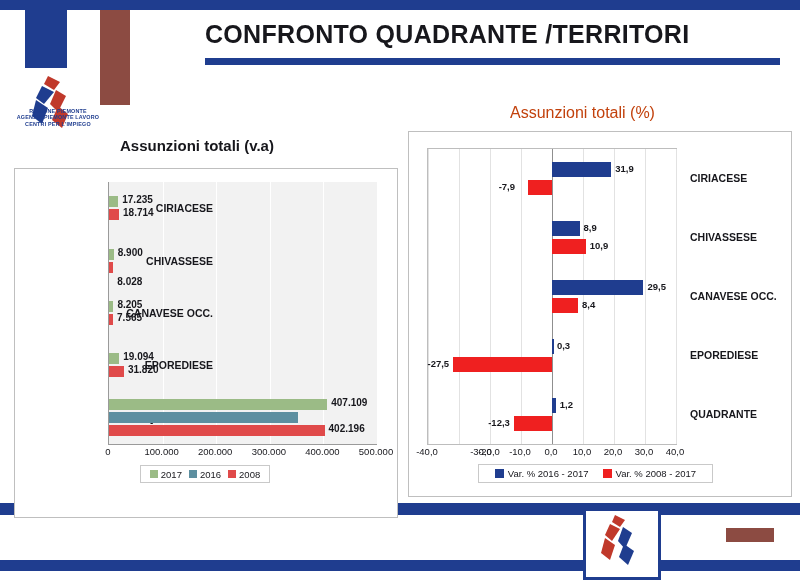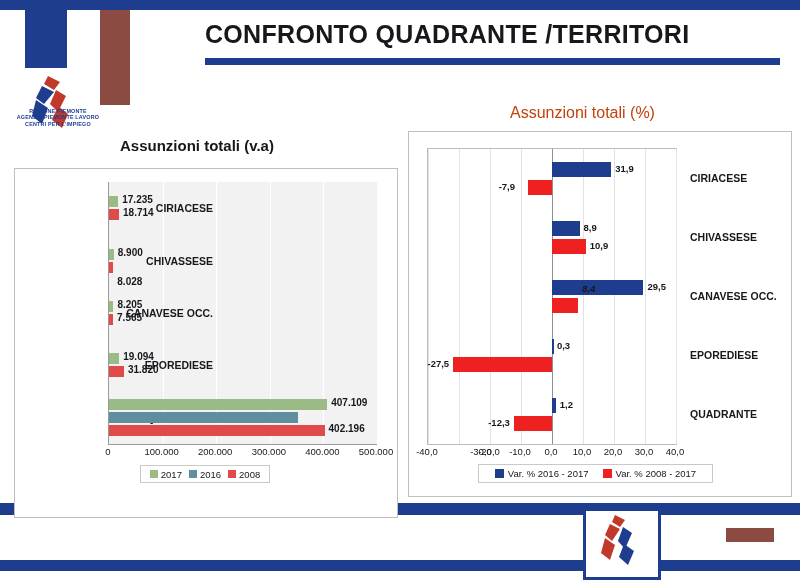--- a/index.html
+++ b/index.html
@@ -168,21 +168,21 @@
     <div class="rval" style="top: 32px; left: 61px; width: 26px; text-align: right;">-7,9</div>
     <div class="rcat" style="left: 262px; top: 81.5px;">CHIVASSESE</div>
     <div class="rbar" style="left: 124px; top: 72px; width: 27.59px; background: rgb(31, 61, 143);"></div>
     <div class="rval" style="top: 73px; left: 155.59px;">8,9</div>
     <div class="rbar" style="left: 124px; top: 90px; width: 33.79px; background: rgb(239, 32, 32);"></div>
     <div class="rval" style="top: 91px; left: 161.79px;">10,9</div>
     <div class="rcat" style="left: 262px; top: 140.5px;">CANAVESE OCC.</div>
     <div class="rbar" style="left: 124px; top: 131px; width: 91.45px; background: rgb(31, 61, 143);"></div>
     <div class="rval" style="top: 132px; left: 219.45px;">29,5</div>
     <div class="rbar" style="left: 124px; top: 149px; width: 26.04px; background: rgb(239, 32, 32);"></div>
-    <div class="rval" style="top: 134px; left: 154.04px; font-style: italic;">8,4</div>
+    <div class="rval" style="top: 150px; left: 154.04px;">8,4</div>
     <div class="rcat" style="left: 262px; top: 199.5px;">EPOREDIESE</div>
     <div class="rbar" style="left: 124px; top: 190px; width: 1.5px; background: rgb(31, 61, 143);"></div>
     <div class="rval" style="top: 191px; left: 128.93px;">0,3</div>
     <div class="rbar" style="left: 25.11px; top: 208px; width: 98.89px; background: rgb(239, 32, 32);"></div>
     <div class="rval" style="top: 209px; left: -4.89px; width: 26px; text-align: right;">-27,5</div>
     <div class="rcat" style="left: 262px; top: 258.5px;">QUADRANTE</div>
     <div class="rbar" style="left: 124px; top: 249px; width: 3.72px; background: rgb(31, 61, 143);"></div>
     <div class="rval" style="top: 250px; left: 131.72px;">1,2</div>
     <div class="rbar" style="left: 85.87px; top: 267px; width: 38.13px; background: rgb(239, 32, 32);"></div>
     <div class="rval" style="top: 268px; left: 55.87px; width: 26px; text-align: right;">-12,3</div>

